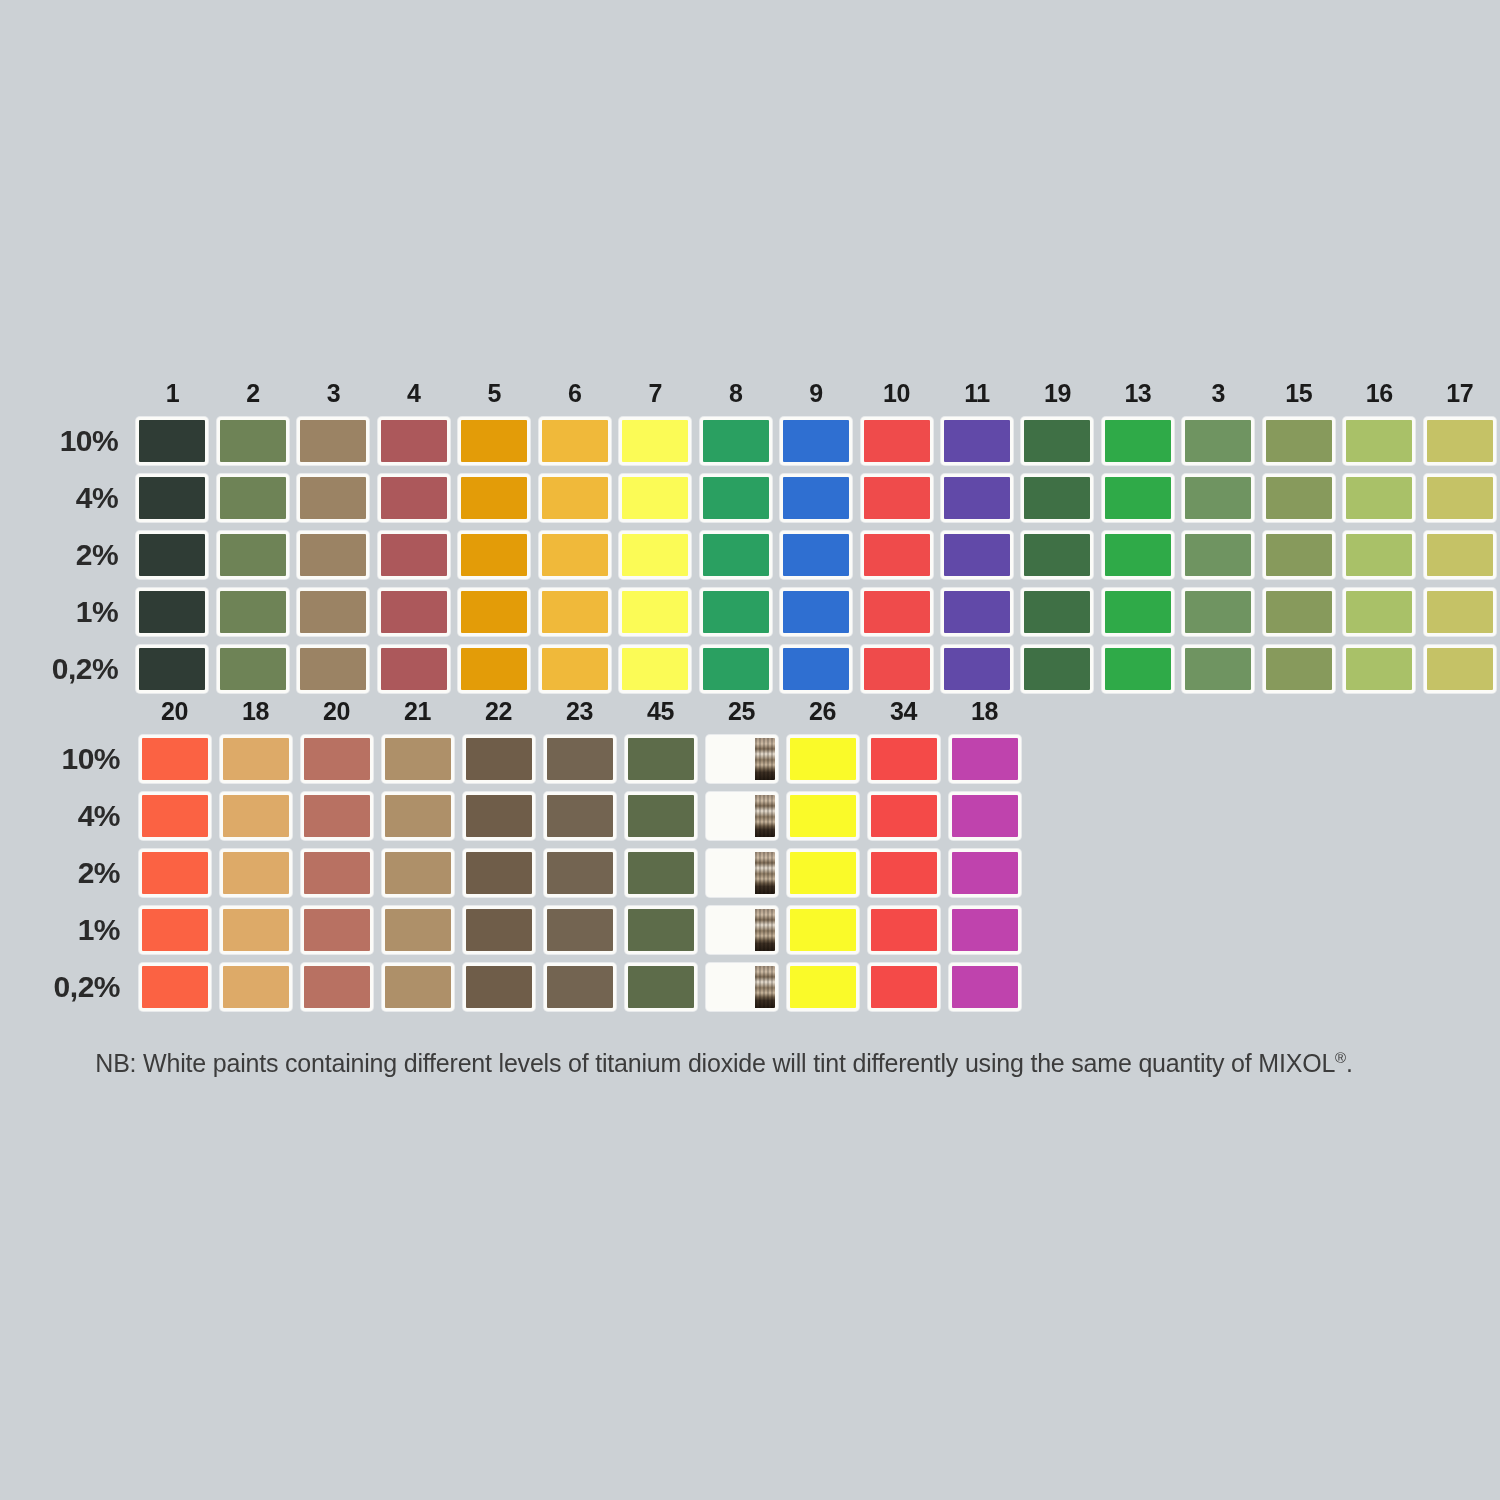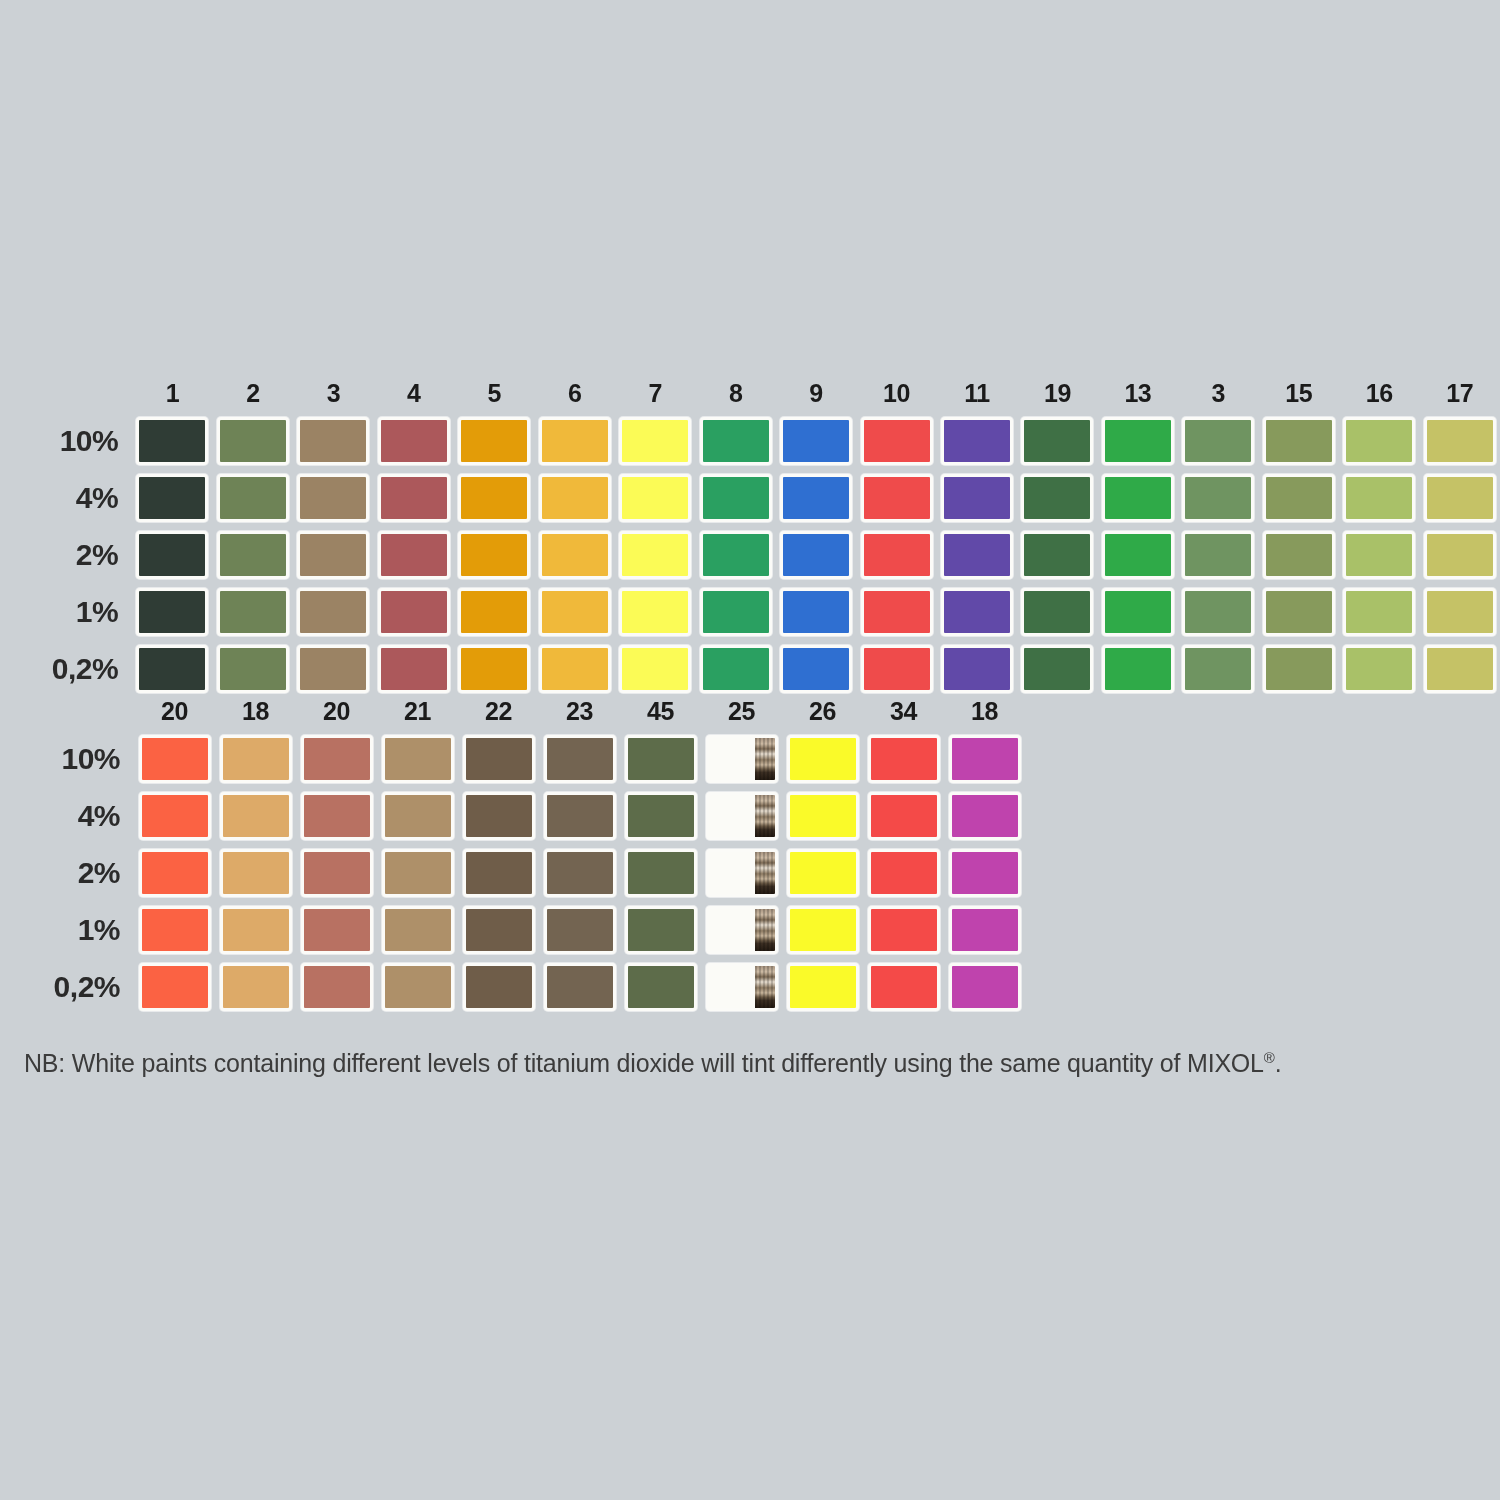--- a/index.html
+++ b/index.html
@@ -120,21 +120,21 @@
     top: 1030px;
     width: 1400px;
   }
   .note-line {
     font-size: 25px;
     color: #3c3c3c;
     line-height: 1.36;
     white-space: nowrap;
     letter-spacing: -0.2px;
   }
-  .note-line.spaced { margin-top: 16px; }
+  .note-line.spaced { margin-top: 16px; text-align: center; }
   .note-line sup {
     font-size: 15px;
     vertical-align: super;
     line-height: 0;
   }
 </style>
 </head>
 <body>
 
 <div class="card">

